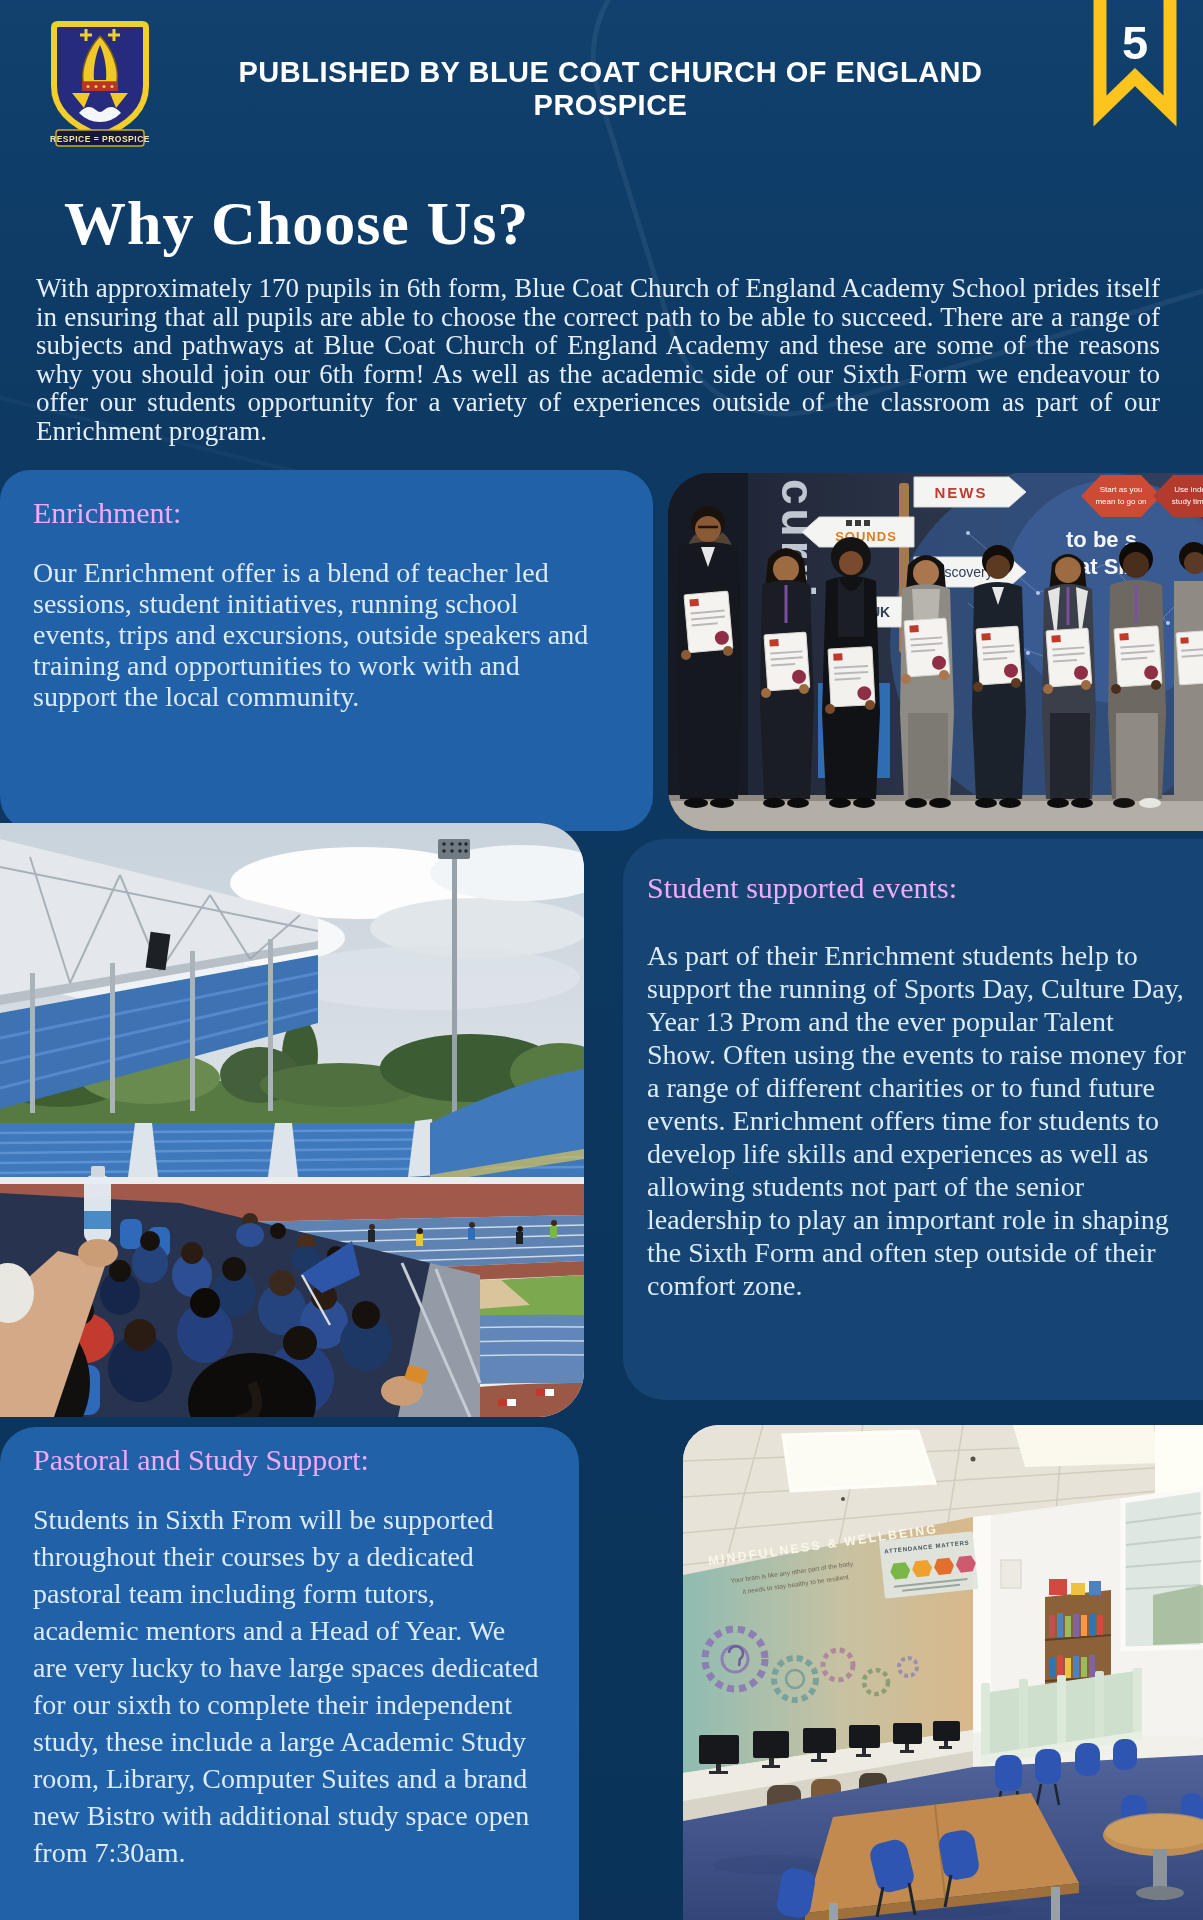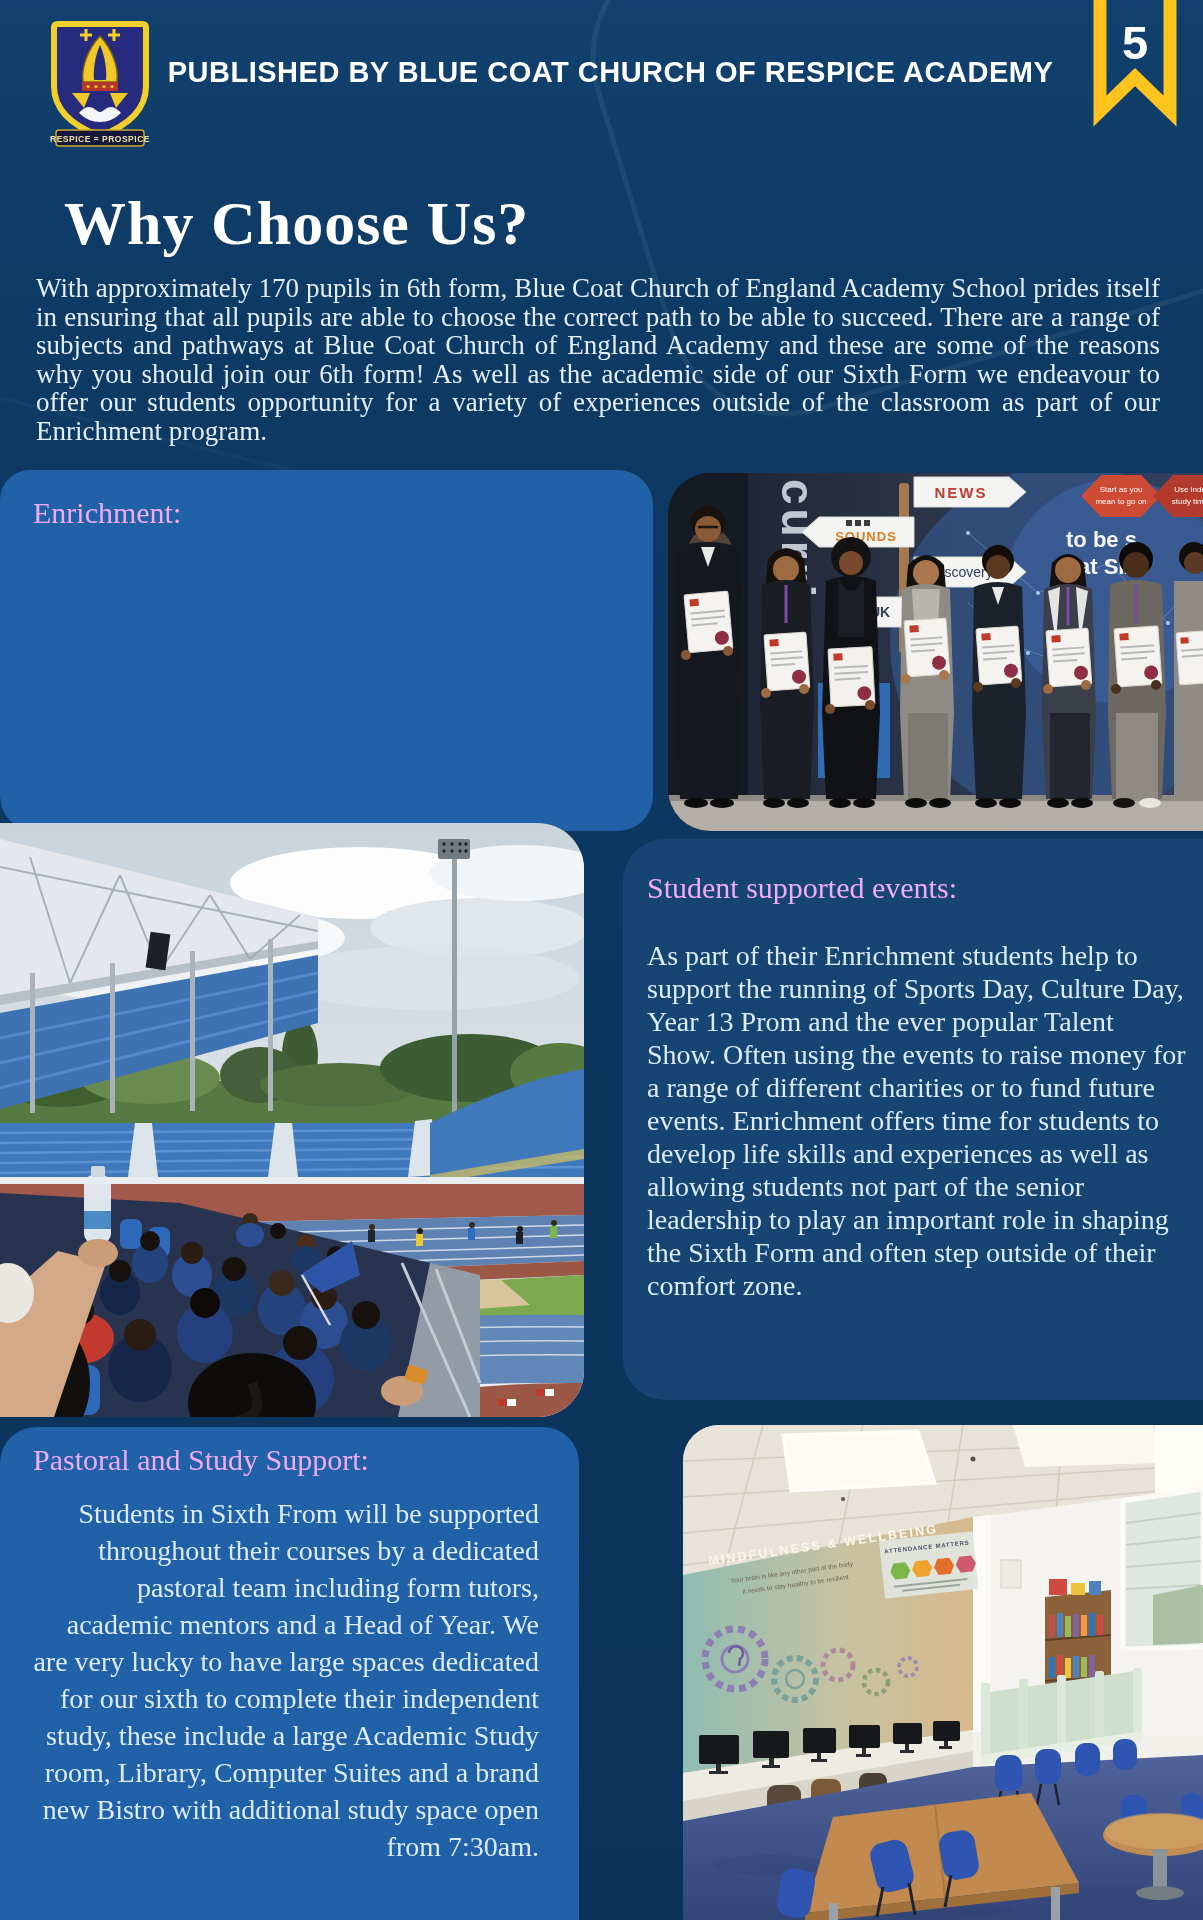--- a/index.html
+++ b/index.html
@@ -25,21 +25,21 @@
   .panel h2{margin:0;font-size:30px;font-weight:normal;color:#f0abfc;}
   .panel p{margin:0;font-size:28px;color:#dcebfa;}
   .enrichment{left:0;top:470px;width:653px;height:361px;background:#2161a8;
     border-radius:30px 35px 35px 35px;padding:26px 58px 0 33px;}
   .enrichment p{margin-top:27px;line-height:31px;}
   .events{left:623px;top:839px;width:580px;height:561px;background:#164573;
     border-radius:42px 0 0 42px;padding:32px 14px 0 24px;}
   .events p{margin-top:34px;line-height:33px;}
   .pastoral{left:0;top:1427px;width:579px;height:493px;background:#2161a8;
     border-radius:36px 36px 0 0;padding:16px 40px 0 33px;}
-  .pastoral p{margin-top:18px;line-height:37px;text-align:right;}
+  .pastoral p{margin-top:24px;line-height:37px;}
   .photo{position:absolute;overflow:hidden;background:#1c2536;}
   .photo svg{display:block;}
   .photo-cert{left:668px;top:473px;width:535px;height:358px;border-radius:42px 0 0 42px;}
   .photo-stadium{left:0;top:823px;width:584px;height:594px;border-radius:0 46px 46px 0;}
   .photo-room{left:683px;top:1425px;width:520px;height:495px;border-radius:36px 0 0 0;}
   svg text{font-family:"Liberation Sans",sans-serif;}
 </style>
 </head>
 <body>
 
@@ -62,32 +62,33 @@
         <circle cx="58" cy="66.5" r="1.6"></circle>
         <circle cx="66" cy="66.5" r="1.6"></circle>
       </g>
     <path d="M26 73 H44 L38 88 Z" fill="#f0c929"></path>
       <path d="M82 73 H64 L70 88 Z" fill="#f0c929"></path>
     <path d="M33 93 Q42 83 50 90 Q54 94 58 90 Q66 83 75 93 Q66 102 54 102 Q42 102 33 93 Z" fill="#f5f6f8"></path>
     <rect x="10" y="110" width="88" height="16" rx="3" fill="#15183a" stroke="#caa92c" stroke-width="1.5"></rect>
     <text x="54" y="121.5" text-anchor="middle" font-size="8.5" font-weight="bold" fill="#efe3a8" letter-spacing="0.5">RESPICE = PROSPICE</text>
   </svg>
 
-  <div class="pub-line">PUBLISHED BY BLUE COAT CHURCH OF RESPICE ACADEMY</div>
+  <div class="pub-line">PUBLISHED BY BLUE COAT CHURCH OF ENGLAND PROSPICE</div>
 
   <svg class="ribbon" width="92" height="128" viewBox="0 0 92 128">
     <path d="M11 0 V111 L46 77 L81 111 V0" stroke="#fcc41d" stroke-width="13" fill="none"></path>
     <text x="46" y="59" text-anchor="middle" font-size="47" font-weight="bold" fill="#ffffff">5</text>
   </svg>
 
   <h1 class="title">Why Choose Us?</h1>
   <p class="intro">With approximately 170 pupils in 6th form, Blue Coat Church of England Academy School prides itself in ensuring that all pupils are able to choose the correct path to be able to succeed. There are a range of subjects and pathways at Blue Coat Church of England Academy and these are some of the reasons why you should join our 6th form! As well as the academic side of our Sixth Form we endeavour to offer our students opportunity for a variety of experiences outside of the classroom as part of our Enrichment program.</p>
 
   <section class="panel enrichment">
     <h2>Enrichment:</h2>
+    <p>Our Enrichment offer is a blend of teacher led sessions, student initiatives, running school events, trips and excursions, outside speakers and training and opportunities to work with and support the local community.</p>
   </section>
 
   <figure class="photo photo-cert" style="margin:0">
     <svg width="535" height="358" viewBox="0 0 535 358">
       <defs>
         <linearGradient id="gcertbg" x1="0" y1="0" x2="1" y2="0">
           <stop offset="0" stop-color="#1b2130"></stop>
             <stop offset="0.45" stop-color="#2a3347"></stop>
             <stop offset="1" stop-color="#33415f"></stop>
         </linearGradient>

